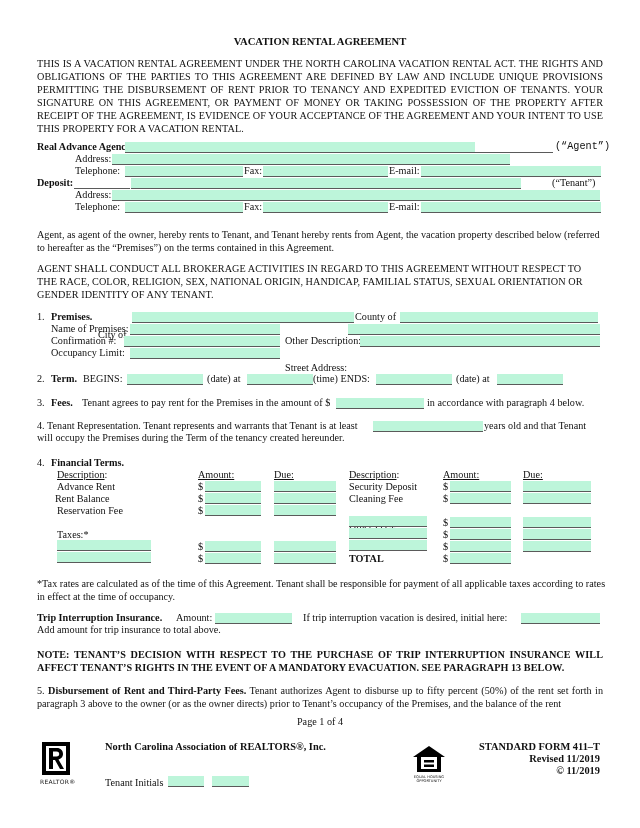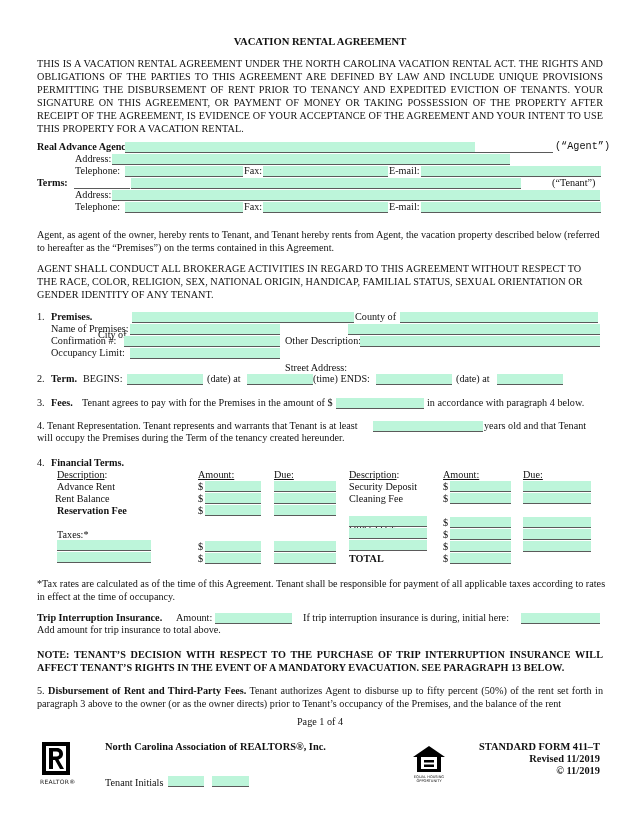--- a/index.html
+++ b/index.html
@@ -32,21 +32,21 @@
 <span class="lbl" style="left:75px;top:153px;">Address:</span>
 <div class="fld" style="left: 112px; top: 154px; width: 398px; background: rgb(189, 245, 218);"></div>
 
 <span class="lbl" style="left:75px;top:165px;">Telephone:</span>
 <div class="fld" style="left: 125px; top: 166px; width: 118px; background: rgb(189, 245, 218);"></div>
 <span class="lbl" style="left:244px;top:165px;">Fax:</span>
 <div class="fld" style="left: 263px; top: 166px; width: 125px; background: rgb(189, 245, 218);"></div>
 <span class="lbl" style="left:389px;top:165px;">E-mail:</span>
 <div class="fld" style="left: 421px; top: 166px; width: 180px; background: rgb(189, 245, 218);"></div>
 
-<span class="lbl b" style="left:37px;top:177px;">Terms:</span>
+<span class="lbl b" style="left:37px;top:177px;">Deposit:</span>
 <div class="ul" style="left:74px;top:178px;width:56px;"></div>
 <div class="fld" style="left: 131px; top: 178px; width: 390px; background: rgb(189, 245, 218);"></div>
 <span class="lbl" style="left:552px;top:177px;">(“Tenant”)</span>
 
 <span class="lbl" style="left:75px;top:189px;">Address:</span>
 <div class="fld" style="left: 112px; top: 190px; width: 488px; background: rgb(189, 245, 218);"></div>
 
 <span class="lbl" style="left:75px;top:201px;">Telephone:</span>
 <div class="fld" style="left: 125px; top: 202px; width: 118px; background: rgb(189, 245, 218);"></div>
 <span class="lbl" style="left:244px;top:201px;">Fax:</span>
@@ -84,21 +84,21 @@
 <span class="lbl" style="left:207px;top:373px;">(date) at</span>
 <div class="fld" style="left: 247px; top: 374px; width: 66px; background: rgb(189, 245, 218);"></div>
 <span class="lbl" style="left:313px;top:373px;">(time) ENDS:</span>
 <div class="fld" style="left: 376px; top: 374px; width: 76px; background: rgb(189, 245, 218);"></div>
 <span class="lbl" style="left:456px;top:373px;">(date) at</span>
 <div class="fld" style="left: 497px; top: 374px; width: 66px; background: rgb(189, 245, 218);"></div>
 <span class="lbl" style="left:596px;top:373px;padding-left:48px;">(time).</span>
 
 <span class="lbl" style="left:37px;top:397px;">3.</span>
 <span class="lbl b" style="left:51px;top:397px;">Fees.</span>
-<span class="lbl" style="left:82px;top:397px;">Tenant agrees to pay with for the Premises in the amount of $</span>
+<span class="lbl" style="left:82px;top:397px;">Tenant agrees to pay rent for the Premises in the amount of $</span>
 <div class="fld" style="left: 336px; top: 398px; width: 88px; background: rgb(189, 245, 218);"></div>
 <span class="lbl" style="left:427px;top:397px;">in accordance with paragraph 4 below.</span>
 
 <span class="lbl" style="left:37px;top:420px;">4. Tenant Representation. Tenant represents and warrants that Tenant is at least</span>
 <div class="fld" style="left: 373px; top: 421px; width: 110px; background: rgb(189, 245, 218);"></div>
 <span class="lbl" style="left:484px;top:420px;">years old and that Tenant</span>
 <span class="lbl" style="left:37px;top:432px;">will occupy the Premises during the Term of the tenancy created hereunder.</span>
 
 <span class="lbl" style="left:37px;top:457px;">4.</span>
 <span class="lbl b" style="left:51px;top:457px;">Financial Terms.</span>
@@ -110,21 +110,21 @@
 <span class="lbl" style="left:57px;top:481px;">Advance Rent</span>
 <span class="lbl" style="left:198px;top:481px;">$</span>
 <div class="fld" style="left: 205px; top: 481px; width: 56px; background: rgb(189, 245, 218);"></div>
 <div class="fld" style="left: 274px; top: 481px; width: 62px; background: rgb(189, 245, 218);"></div>
 
 <span class="lbl" style="left:55px;top:493px;font-family:Liberation Serif, serif;">Rent Balance</span>
 <span class="lbl" style="left:198px;top:493px;">$</span>
 <div class="fld" style="left: 205px; top: 493px; width: 56px; background: rgb(189, 245, 218);"></div>
 <div class="fld" style="left: 274px; top: 493px; width: 62px; background: rgb(189, 245, 218);"></div>
 
-<span class="lbl" style="left:57px;top:505px;font-weight:bold;">Reservation Fee</span>
+<span class="lbl" style="left:57px;top:505px;">Reservation Fee</span>
 <span class="lbl" style="left:198px;top:505px;">$</span>
 <div class="fld" style="left: 205px; top: 505px; width: 56px; background: rgb(189, 245, 218);"></div>
 <div class="fld" style="left: 274px; top: 505px; width: 62px; background: rgb(189, 245, 218);"></div>
 
 <span class="lbl" style="left:57px;top:529px;">Taxes:*</span>
 <div class="fld" style="left: 57px; top: 540px; width: 94px; background: rgb(189, 245, 218);"></div>
 <div class="fld" style="left: 57px; top: 552px; width: 94px; background: rgb(189, 245, 218);"></div>
 <span class="lbl" style="left:198px;top:541px;">$</span>
 <div class="fld" style="left: 205px; top: 541px; width: 56px; background: rgb(189, 245, 218);"></div>
 <div class="fld" style="left: 274px; top: 541px; width: 62px; background: rgb(189, 245, 218);"></div>
@@ -165,21 +165,21 @@
 
 <span class="lbl b" style="left:349px;top:553px;">TOTAL</span>
 <span class="lbl" style="left:443px;top:553px;">$</span>
 <div class="fld" style="left: 450px; top: 553px; width: 61px; background: rgb(189, 245, 218);"></div>
 
 <div class="para" style="top:577px;text-align:left;width:570px;">*Tax rates are calculated as of the time of this Agreement.  Tenant shall be responsible for payment of all applicable taxes according to rates in effect at the time of occupancy.</div>
 
 <span class="lbl b" style="left:37px;top:612px;">Trip Interruption Insurance.</span>
 <span class="lbl" style="left:176px;top:612px;">Amount:</span>
 <div class="fld" style="left: 215px; top: 613px; width: 77px; background: rgb(189, 245, 218);"></div>
-<span class="lbl" style="left:303px;top:612px;">If trip interruption insurance is during, initial here:</span>
+<span class="lbl" style="left:303px;top:612px;">If trip interruption vacation is desired, initial here:</span>
 <div class="fld" style="left: 521px; top: 613px; width: 79px; background: rgb(189, 245, 218);"></div>
 <span class="lbl" style="left:37px;top:624px;">Add amount for trip insurance to total above.</span>
 
 <div class="para b caps" style="top:648px;text-align:justify;">NOTE: TENANT’S DECISION WITH RESPECT TO THE PURCHASE OF TRIP INTERRUPTION INSURANCE WILL AFFECT TENANT’S RIGHTS IN THE EVENT OF A MANDATORY EVACUATION.  SEE PARAGRAPH 13 BELOW.</div>
 
 <div class="para" style="top:684px;text-align:justify;">
   <span>5.</span>
   <span class="b">Disbursement of Rent and Third-Party Fees.</span>
   <span>Tenant authorizes Agent to disburse up to fifty percent (50%) of the rent set forth in paragraph 3 above to the owner (or as the owner directs) prior to Tenant’s occupancy of the Premises, and the balance of the rent</span>
 </div>

